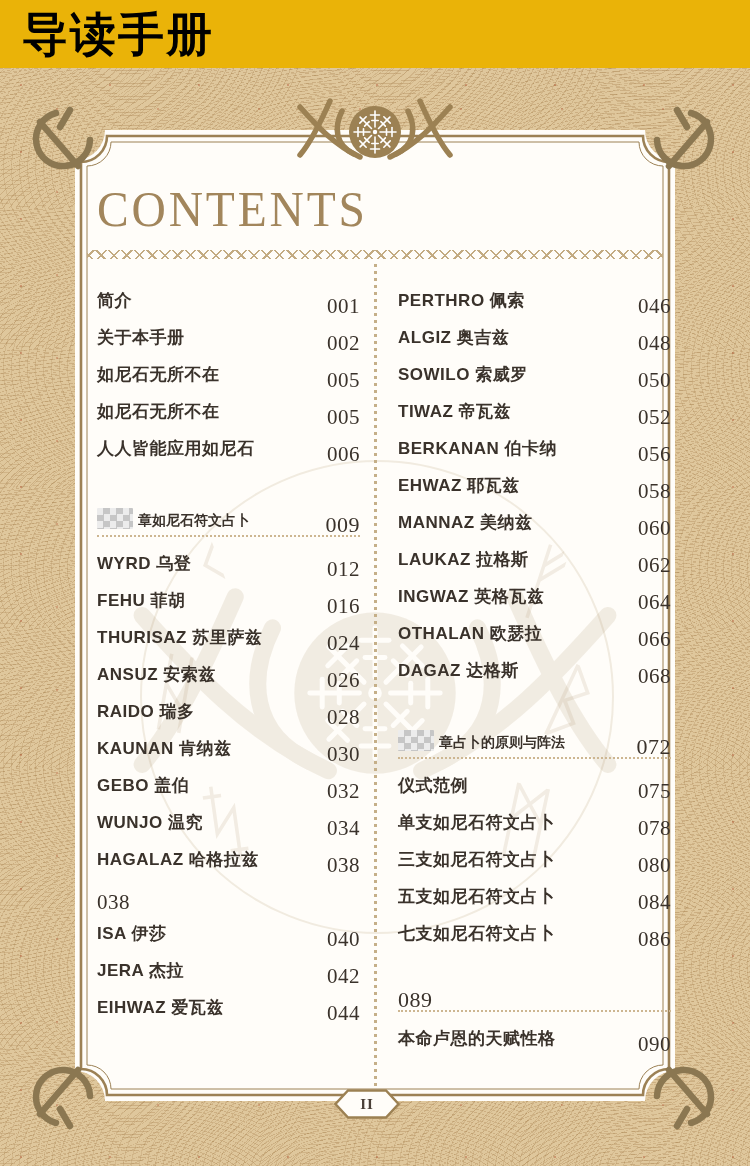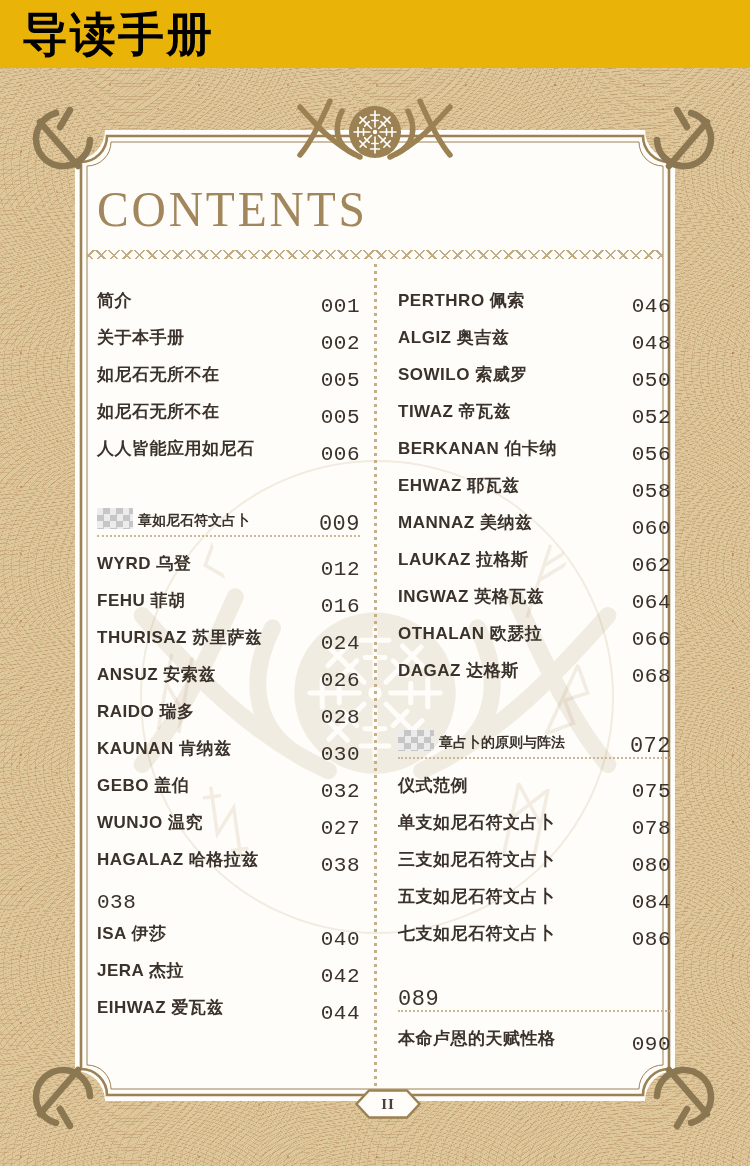--- a/index.html
+++ b/index.html
@@ -56,30 +56,30 @@
   .col-divider{
     position:absolute;left:374px;top:264px;width:3px;height:826px;
     background-image:repeating-linear-gradient(180deg,#c5af88 0 3px, transparent 3px 7px);
   }
   
   .toc-col{position:absolute;top:282px;color:#3a322b;}
   .toc-col.left{left:97px;width:263px;}
   .toc-col.right{left:398px;width:273px;}
   .toc-row{display:flex;justify-content:space-between;align-items:center;height:37px;text-align:right;}
   .row-title{font-size:17px;font-weight:bold;letter-spacing:.5px;white-space:nowrap;}
-  .row-page{font-family:Liberation Mono, monospace;font-size:21px;color:#3a322b;letter-spacing:.5px;margin-top:11px;}
+  .row-page{font-family:Liberation Serif, serif;font-size:21px;color:#3a322b;letter-spacing:.5px;margin-top:11px;}
   .row-section{height:32px;border-bottom:2px dotted #cdb691;margin-bottom:8px;margin-top:2px;}
   .row-section .row-title{font-size:14px;letter-spacing:0;}
   .row-section .row-page{font-size:22px;}
   .row-gap{height:34px;}
   .censor{display:inline-block;width:36px;height:21px;vertical-align:-4px;margin-right:5px;
     background:repeating-conic-gradient(#c6c6c6 0 25%, #ececec 0 50%);
     background-size:13px 13px;filter:blur(.7px);border-radius:1px;}
   
-  .page-badge{position:absolute;left:355px;top:1089px;width:66px;height:22px;}
+  .page-badge{position:absolute;left:334px;top:1089px;width:66px;height:22px;}
   .page-badge .num{
     position:absolute;left:0;top:0;width:66px;height:30px;display:flex;align-items:center;justify-content:center;
     font-family:"Liberation Serif",serif;font-size:15px;font-weight:bold;color:#4a4038;letter-spacing:1px;
   }
 </style>
 </head>
 <body>
 
 <svg width="0" height="0" style="position:absolute" aria-hidden="true">
   <defs>
@@ -213,21 +213,21 @@
     <div class="toc-row">
       <span class="row-title"><span>KAUNAN 肯纳兹</span></span>
       <span class="row-page">030</span>
     </div>
     <div class="toc-row">
       <span class="row-title"><span>GEBO 盖伯</span></span>
       <span class="row-page">032</span>
     </div>
     <div class="toc-row">
       <span class="row-title"><span>WUNJO 温究</span></span>
-      <span class="row-page">027</span>
+      <span class="row-page">034</span>
     </div>
     <div class="toc-row">
       <span class="row-title"><span>HAGALAZ 哈格拉兹</span></span>
       <span class="row-page">038</span>
     </div>
     <div class="toc-row">
       <span class="row-page">038</span>
     </div>
     <div class="toc-row">
       <span class="row-title"><span>ISA 伊莎</span></span>

